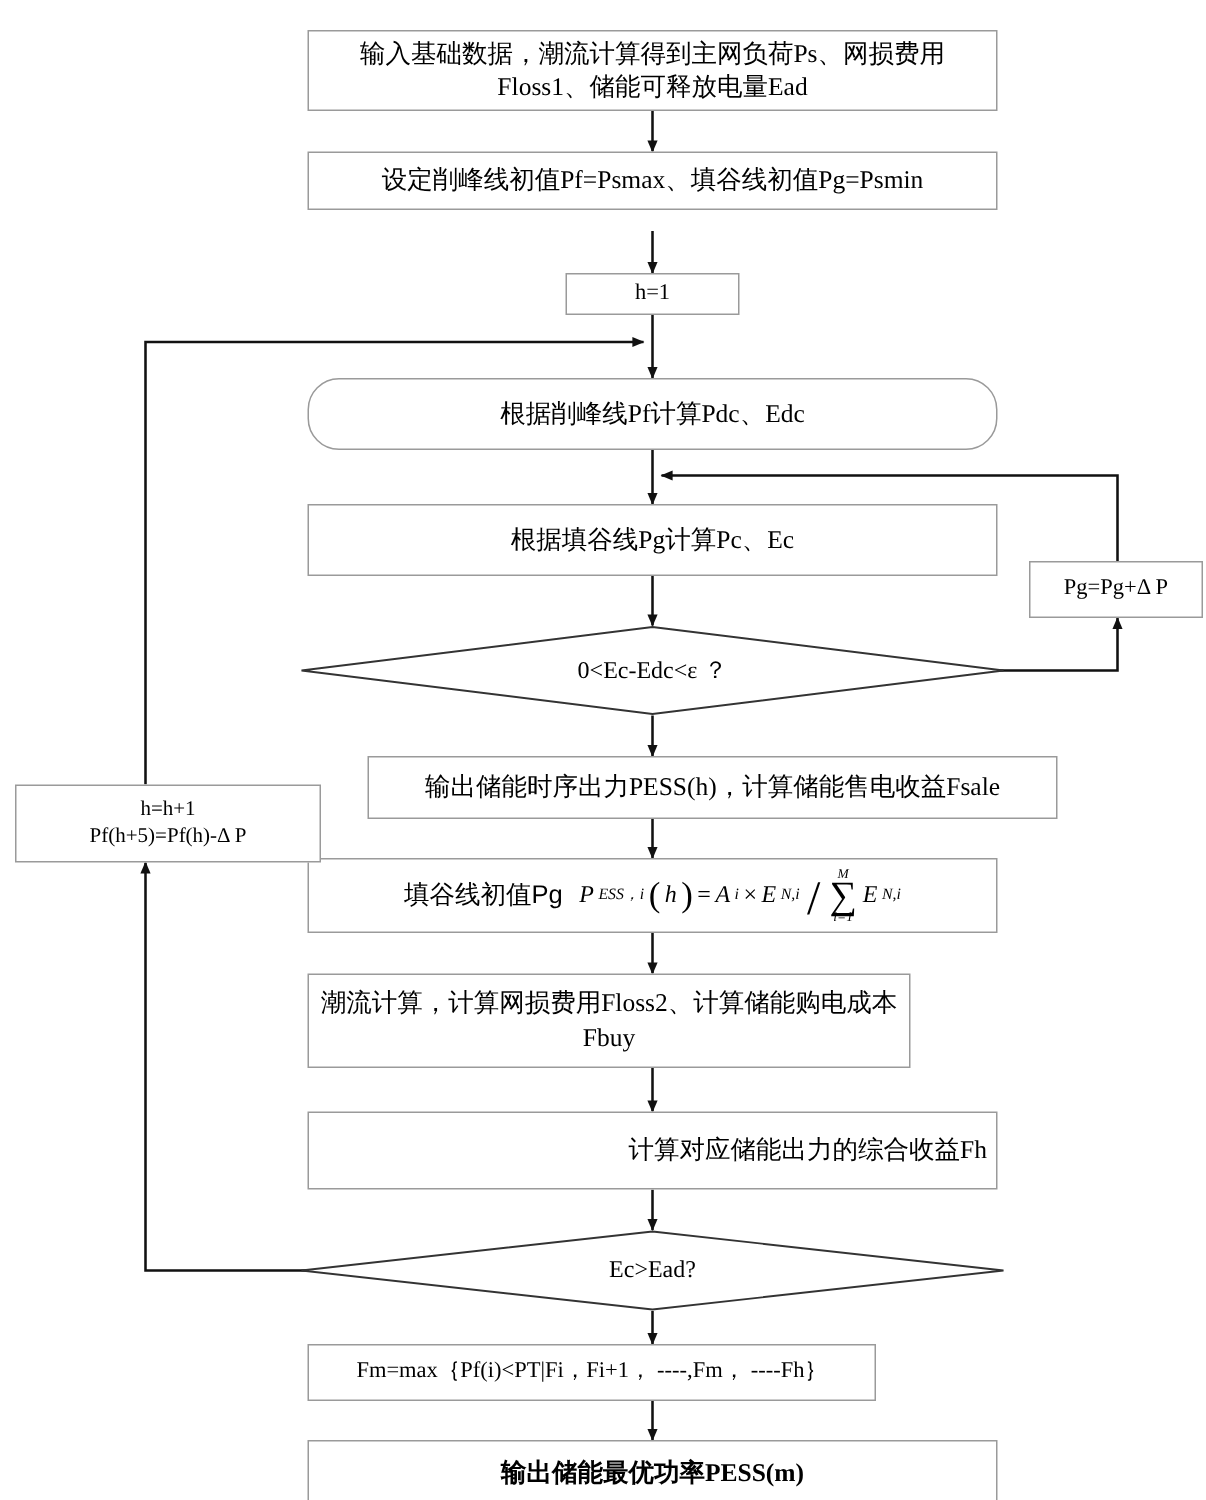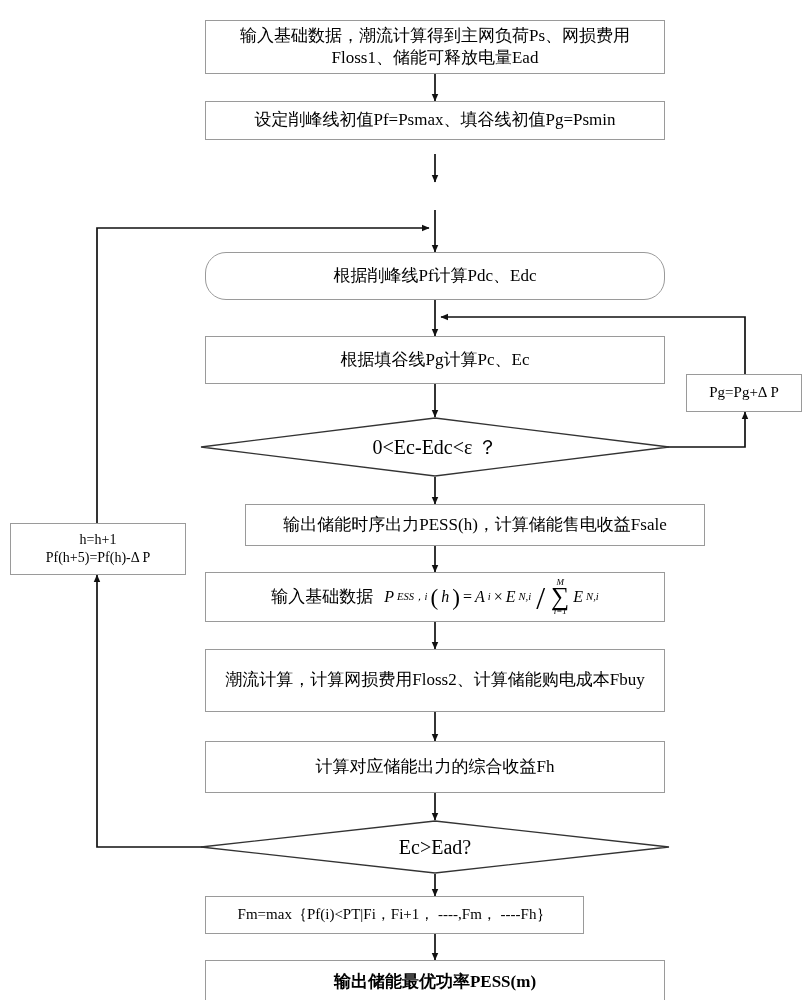--- a/index.html
+++ b/index.html
@@ -9,21 +9,21 @@
   .node{position:absolute;box-sizing:border-box;border:1px solid #9a9a9a;
         background:#ffffff;display:flex;align-items:center;justify-content:center;
         text-align:center;line-height:1.32;padding:2px 6px;z-index:3;}
   .node span.txt{display:block;width:100%;}
   .n-process{font-size:17px;}
   .n-small{font-size:15px;}
   .n-tiny{font-size:14px;}
   .diamond-wrap{position:absolute;z-index:2;}
   .diamond-wrap svg{display:block;}
   .diamond-label{position:absolute;left:0;top:0;width:100%;height:100%;
-        display:flex;align-items:center;justify-content:center;font-size:20px;z-index:3;}
+        display:flex;align-items:center;justify-content:center;font-size:16px;z-index:3;}
   .lines{position:absolute;left:0;top:0;width:804px;height:1000px;z-index:1;}
   .formula{font-size:16px;display:inline-flex;align-items:center;justify-content:center;gap:3px;white-space:nowrap;}
   .fi{font-style:italic;font-family:"Liberation Serif","DejaVu Serif",serif;}
   .sub{font-size:0.66em;vertical-align:-0.32em;font-style:italic;}
   .paren{font-size:1.45em;font-weight:300;}
   .bigsum{display:inline-flex;flex-direction:column;align-items:center;line-height:0.95;margin:0 1px;}
   .bigsum .sg{font-size:1.6em;line-height:0.8;}
   .bigsum .lim{font-size:0.56em;font-style:italic;}
   .slash{font-size:2.0em;font-weight:300;line-height:0.6;margin:0 2px;transform:translateY(2px);}
   .fml-lead{font-size:17px;margin-right:8px;font-family:"Liberation Sans","DejaVu Sans",sans-serif;}
@@ -76,20 +76,23 @@
   </svg>
 
   <div class="node n-process" style="left:205px;top:8px;width:460px;height:54px;">
     <span class="txt">输入基础数据，潮流计算得到主网负荷Ps、网损费用Floss1、储能可释放电量Ead</span>
   </div>
 
   <div class="node n-process" style="left:205px;top:89px;width:460px;height:39px;">
     <span class="txt">设定削峰线初值Pf=Psmax、填谷线初值Pg=Psmin</span>
   </div>
 
+  <div class="node n-small" style="left:377px;top:170px;width:116px;height:28px;">
+    <span class="txt">h=1</span>
+  </div>
 
   <div class="node n-process" style="left:205px;top:240px;width:460px;height:48px;border-radius:21px;">
     <span class="txt">根据削峰线Pf计算Pdc、Edc</span>
   </div>
 
   <div class="node n-small" style="left:686px;top:362px;width:116px;height:38px;">
     <span class="txt">Pg=Pg+Δ P</span>
   </div>
 
   <div class="node n-process" style="left:205px;top:324px;width:460px;height:48px;">
@@ -102,21 +105,21 @@
     </svg>
     <div class="diamond-label">0&lt;Ec-Edc&lt;ε ？</div>
   </div>
 
   <div class="node n-process" style="left:205px;top:492px;width:460px;height:42px;margin-left:40px;">
     <span class="txt">输出储能时序出力PESS(h)，计算储能售电收益Fsale</span>
   </div>
 
   <div class="node" style="left:205px;top:560px;width:460px;height:50px;">
     <span class="formula">
-      <span class="fml-lead">输入基础数据</span>
+      <span class="fml-lead">填谷线初值Pg</span>
       <span class="fi">P</span>
         <span class="sub">ESS，i</span>
       <span class="paren">(</span>
         <span class="fi">h</span>
         <span class="paren">)</span>
       <span>=</span>
       <span class="fi">A</span>
         <span class="sub">i</span>
       <span>×</span>
       <span class="fi">E</span>
@@ -125,36 +128,36 @@
       <span class="bigsum">
         <span class="lim">M</span>
         <span class="sg">∑</span>
         <span class="lim">i=1</span>
       </span>
       <span class="fi">E</span>
         <span class="sub">N,i</span>
     </span>
   </div>
 
-  <div class="node n-process" style="left:205px;top:637px;width:460px;height:63px;">
+  <div class="node n-process" style="left:205px;top:637px;width:402px;height:63px;">
     <span class="txt">潮流计算，计算网损费用Floss2、计算储能购电成本Fbuy</span>
   </div>
 
-  <div class="node n-process" style="left:205px;top:729px;width:460px;height:52px;">
+  <div class="node n-process" style="left:205px;top:729px;width:460px;height:52px;text-align:right;">
     <span class="txt">计算对应储能出力的综合收益Fh</span>
   </div>
 
   <div class="diamond-wrap" style="left:200px;top:808px;width:470px;height:54px;">
     <svg width="470" height="54" viewBox="0 0 470 54">
       <polygon points="235,1 469,27 235,53 1,27" fill="#ffffff" stroke="#333" stroke-width="1.3"></polygon>
     </svg>
     <div class="diamond-label">Ec&gt;Ead?</div>
   </div>
 
-  <div class="node n-tiny" style="left:10px;top:511px;width:176px;height:52px;">
+  <div class="node n-tiny" style="left:10px;top:511px;width:204px;height:52px;">
     <span class="txt">
       <span>h=h+1</span><br>
       <span>Pf(h+5)=Pf(h)-Δ P</span>
     </span>
   </div>
 
   <div class="node n-small" style="left:205px;top:884px;width:379px;height:38px;">
     <span class="txt">Fm=max｛Pf(i)&lt;PT|Fi，Fi+1， ----,Fm， ----Fh｝</span>
   </div>
 

